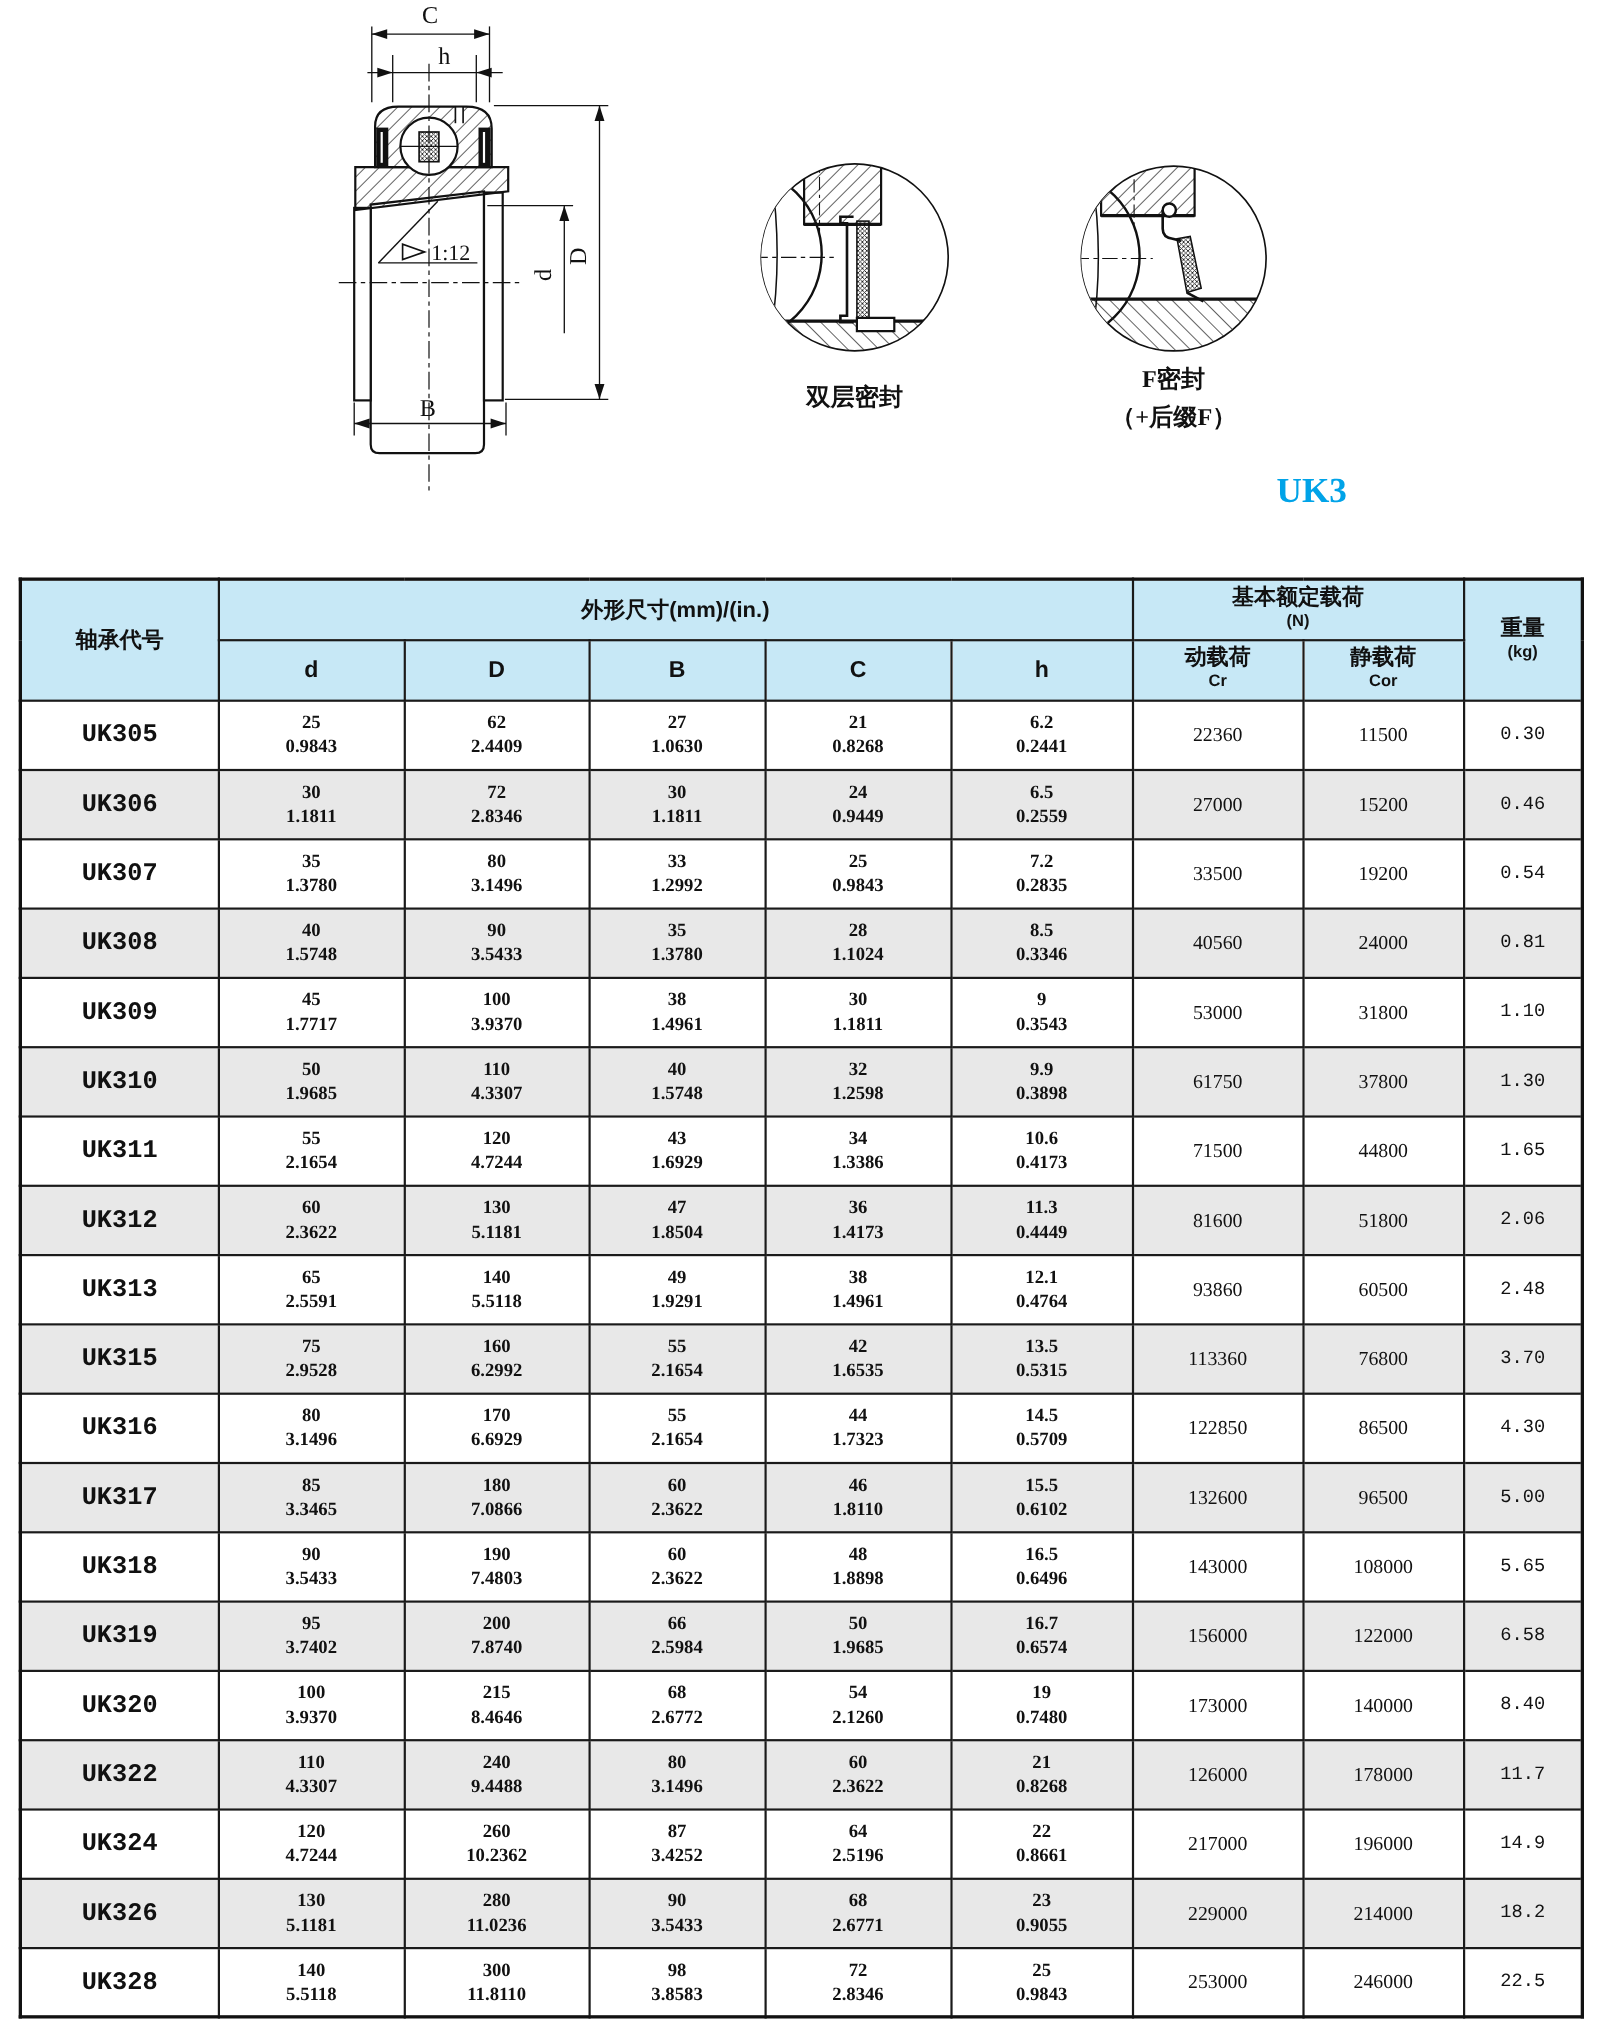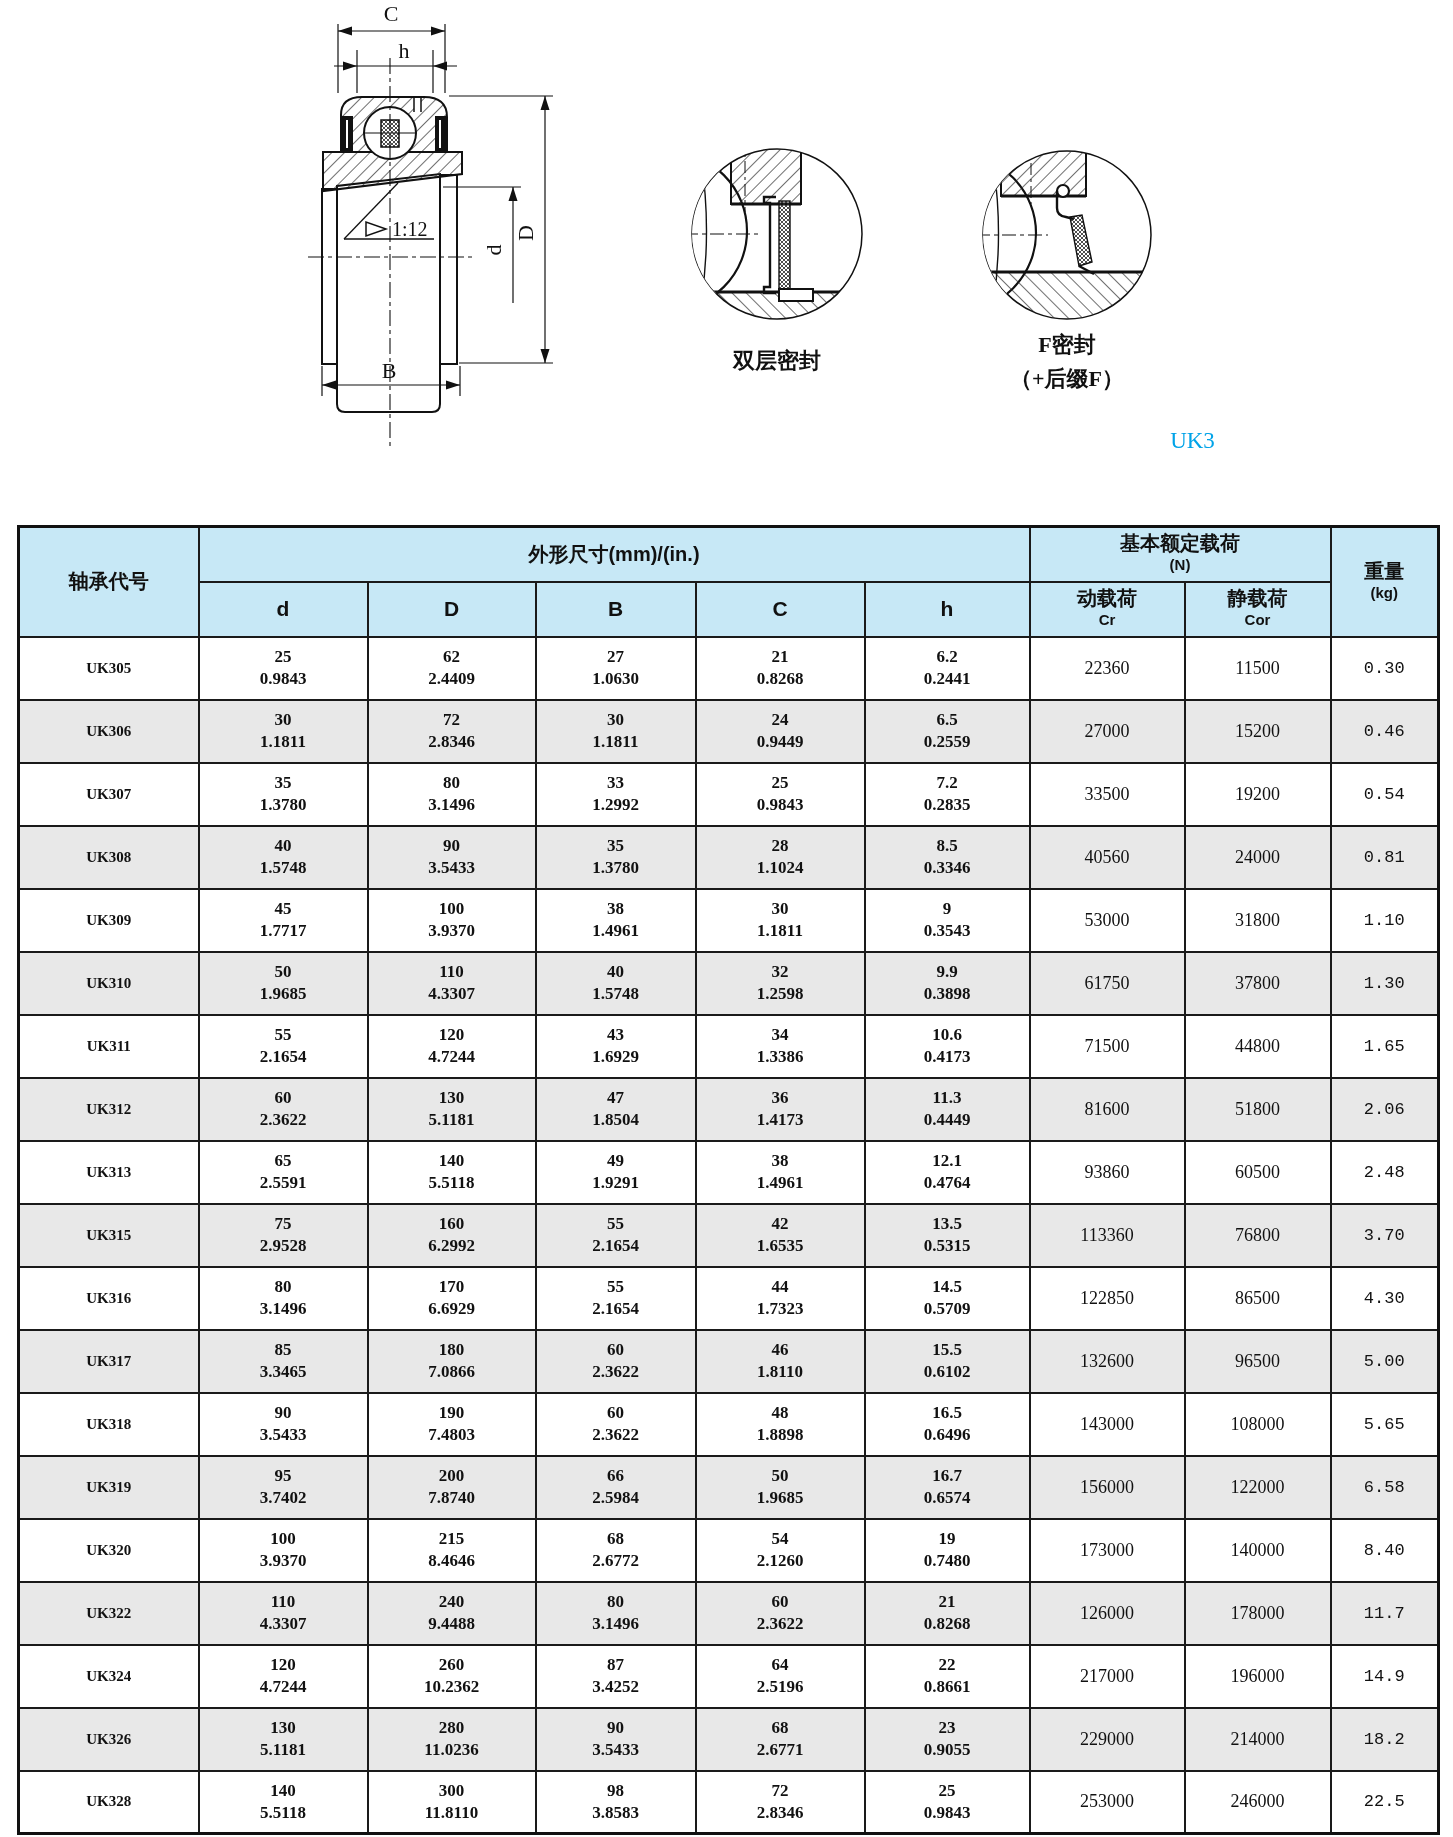--- a/index.html
+++ b/index.html
@@ -1,32 +1,32 @@
 <!DOCTYPE html>
 <html><head>
 <meta charset="utf-8">
 <style>
   html,body{margin:0;padding:0;background:#fff;}
   body{width:1453px;height:1837px;position:relative;font-family:"Liberation Sans",sans-serif;color:#111;}
   svg text{font-family:"Liberation Serif",serif;fill:#111;}
   .drawing{position:absolute;left:0;top:0;}
   .series-title{position:absolute;left:1020px;top:428px;width:345px;text-align:center;line-height:1.1;}
-  .series-title .t1{font-family:"Liberation Serif",serif;font-weight:normal;font-size:23px;}
+  .series-title .t1{font-family:"Liberation Serif",serif;font-weight:bold;font-size:32px;}
   .series-title .t2{font-family:"Liberation Sans",sans-serif;font-weight:bold;font-size:29px;letter-spacing:1px;}
   table.spec{position:absolute;left:17px;top:525px;border-collapse:collapse;table-layout:fixed;border:3px solid #111;background:#fff;}
   .spec th,.spec td{border:2px solid #1a1a1a;text-align:center;vertical-align:middle;padding:0;overflow:hidden;}
   .spec thead th{background:#c7e8f6;}
   .spec thead tr{height:55px;}
   .spec tbody tr{height:63px;}
   .spec tbody tr:nth-child(even) td{background:#e8e8e8;}
   .zh{font-family:"Liberation Sans",sans-serif;font-weight:bold;font-size:20px;}
   .small{font-family:"Liberation Sans",sans-serif;font-weight:bold;font-size:15px;}
   .dimletter{font-family:"Liberation Sans",sans-serif;font-weight:bold;font-size:21px;}
   .sub2{line-height:22px;}
-  td.code{font-family:Liberation Serif, serif;font-weight:bold;font-size:15px;}
+  td.code{font-family:Liberation Mono, monospace;font-weight:bold;font-size:23px;}
   td.dim div{font-family:"Liberation Serif",serif;font-weight:bold;font-size:17px;line-height:22px;}
   td.load{font-family:"Liberation Serif",serif;font-weight:normal;font-size:18px;}
   td.kg{font-family:Liberation Mono, monospace;font-size:17px;}
 </style>
 </head>
 <body>
 
 <svg class="drawing" width="1453" height="522" viewBox="0 0 1453 522" xmlns="http://www.w3.org/2000/svg">
   <defs>
     <pattern id="hatch" width="9" height="9" patternUnits="userSpaceOnUse" patternTransform="rotate(45)">

